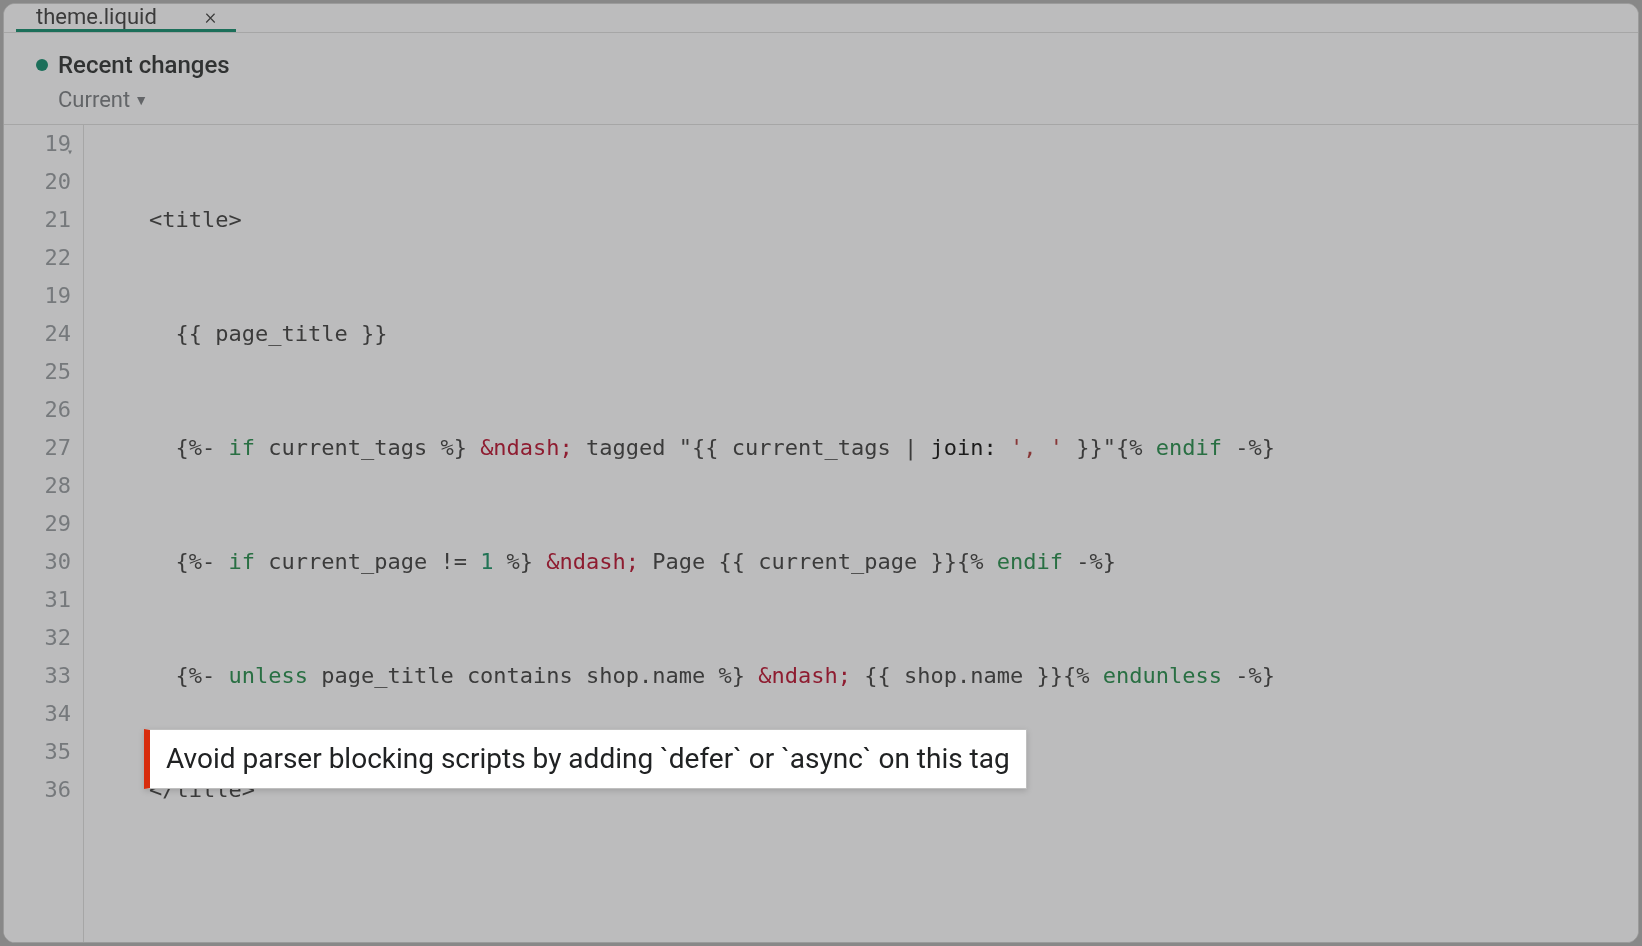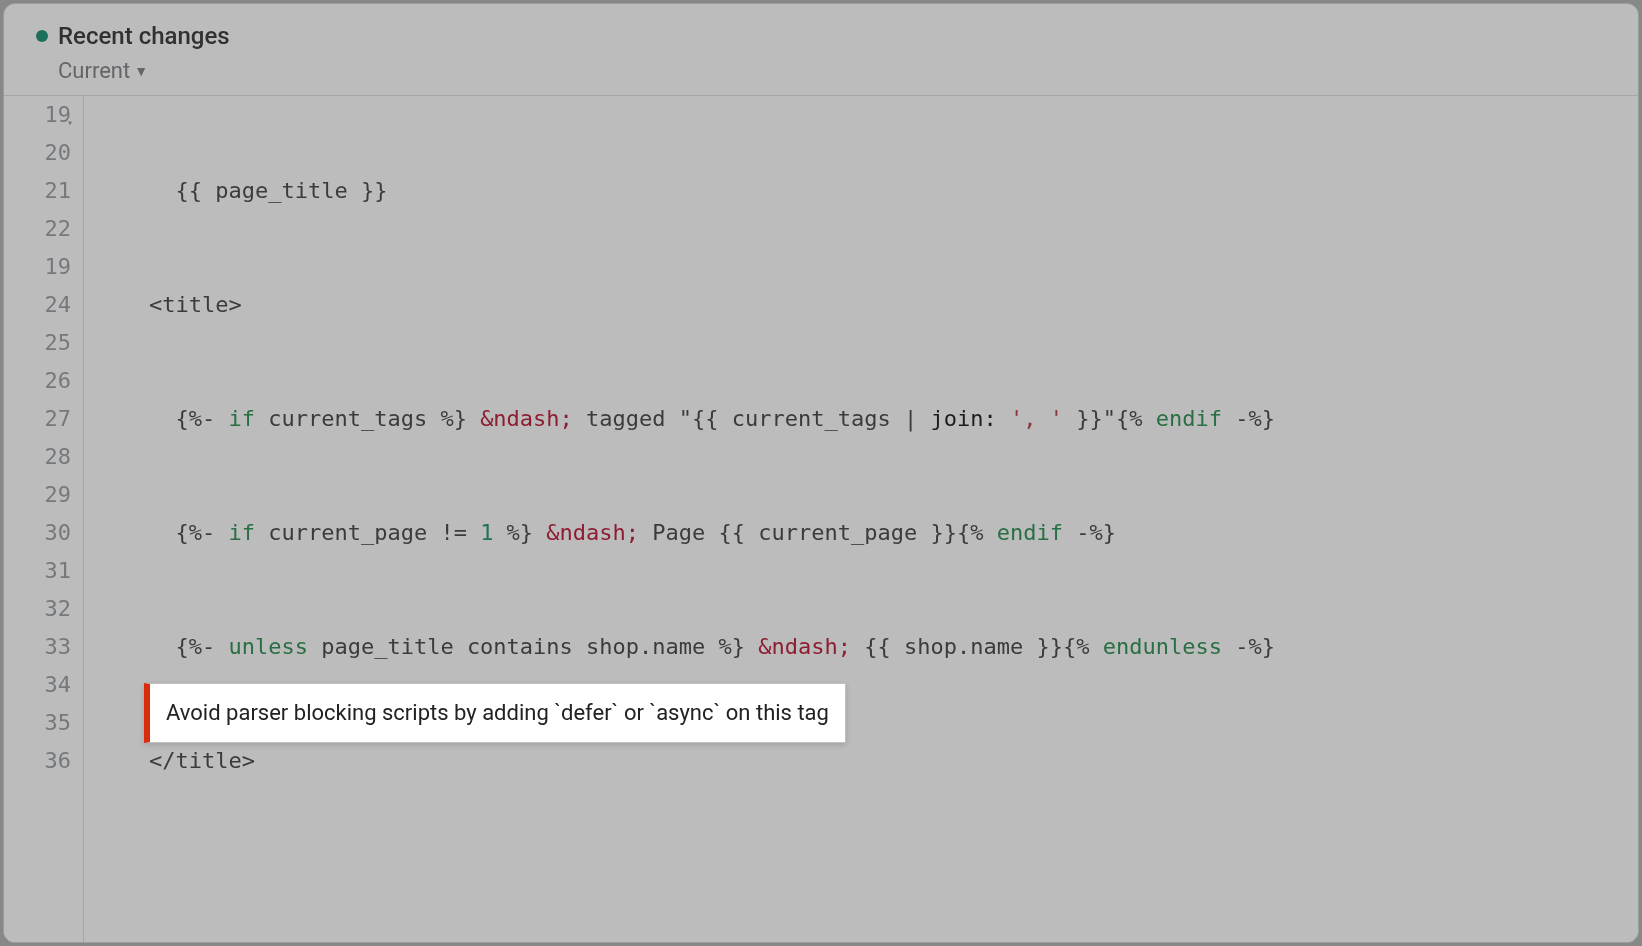--- a/index.html
+++ b/index.html
@@ -18,26 +18,32 @@
 .gutter .ln { height:38px; position:relative; }
 .fold-arrow { position:absolute; right:-2px; top:8px; font-size:10px; color:#8a8f94; }
 .code { flex:1; padding-left:12px; white-space:pre; color:#303030; overflow:visible; }
 .line { height:38px; position:relative; }
 .t-tag { color:#303030; }
 .t-kw { color:#15803d; font-weight:normal; }
 .t-red { color:#b00020; }
 .t-str { color:#a52a2a; }
 .t-filter { color:#000000; }
 .t-num { color:#098658; }
-.tooltip { position:absolute; left:140px; top:587px; background:#ffffff; border:1px solid #bfbfbf; border-left:6px solid #d82c0d; padding:10px 16px; font-family:-apple-system,BlinkMacSystemFont,"Segoe UI",Roboto,sans-serif; font-size:22px; color:#202223; box-shadow:0 2px 6px rgba(0,0,0,0.15); z-index:20; }
+.tooltip { position:absolute; left:140px; top:604px; background:#ffffff; border:1px solid #bfbfbf; border-left:6px solid #d82c0d; padding:10px 16px; font-family:-apple-system,BlinkMacSystemFont,"Segoe UI",Roboto,sans-serif; font-size:28px; color:#202223; box-shadow:0 2px 6px rgba(0,0,0,0.15); z-index:20; }
 </style>
 </head>
 <body>
 
 <div class="editor-window">
+  <div class="tab-bar">
+    <div class="tab">
+      <span>theme.liquid</span>
+      <span class="tab-close">×</span>
+    </div>
+  </div>
 
   <div class="header-row">
     <span class="dot"></span>
     <span>Recent changes</span>
   </div>
   <div class="version-row">
     <span>Current</span>
     <span class="chev">▼</span>
   </div>
 
@@ -56,22 +62,22 @@
       <div class="ln">29</div>
       <div class="ln">30</div>
       <div class="ln">31</div>
       <div class="ln">32</div>
       <div class="ln">33</div>
       <div class="ln">34</div>
       <div class="ln">35</div>
       <div class="ln">36</div>
     </div>
     <div class="code">
+      <div class="line"><span class="t-tag">    &lt;title&gt;</span></div>
       <div class="line"><span>      {{ page_title }}</span></div>
-      <div class="line"><span class="t-tag">    &lt;title&gt;</span></div>
       <div class="line"><span>      {%- </span><span class="t-kw">if</span><span> current_tags %} </span><span class="t-red">&amp;ndash;</span><span> tagged "{{ current_tags | </span><span class="t-filter">join:</span><span> </span><span class="t-str">', '</span><span> }}"{% </span><span class="t-kw">endif</span><span> -%}</span></div>
       <div class="line"><span>      {%- </span><span class="t-kw">if</span><span> current_page != </span><span class="t-num">1</span><span> %} </span><span class="t-red">&amp;ndash;</span><span> Page {{ current_page }}{% </span><span class="t-kw">endif</span><span> -%}</span></div>
       <div class="line"><span>      {%- </span><span class="t-kw">unless</span><span> page_title contains shop.name %} </span><span class="t-red">&amp;ndash;</span><span> {{ shop.name }}{% </span><span class="t-kw">endunless</span><span> -%}</span></div>
       <div class="line"><span class="t-tag">    &lt;/title&gt;</span></div>
       <div class="line"><span></span></div>
       
       
       
       
       

